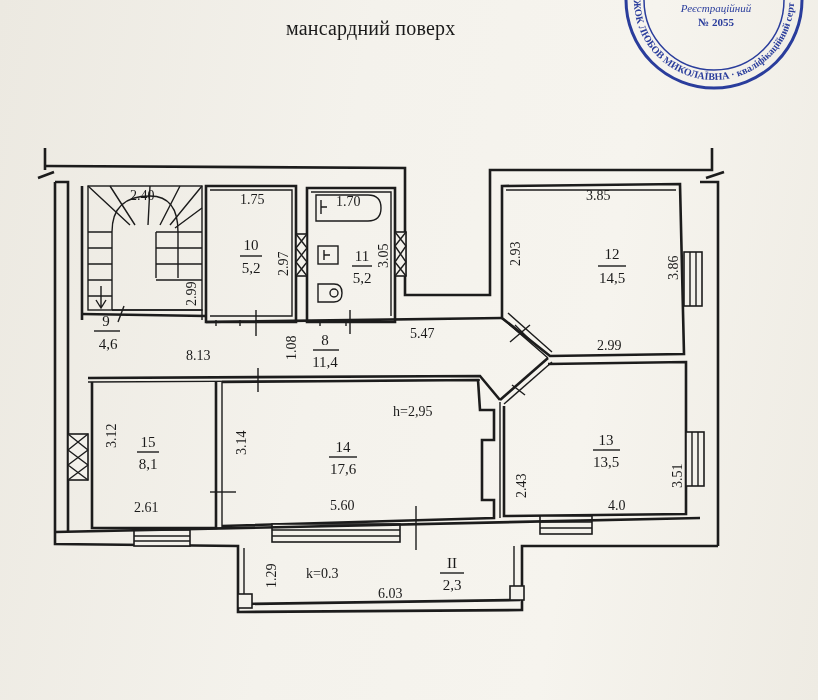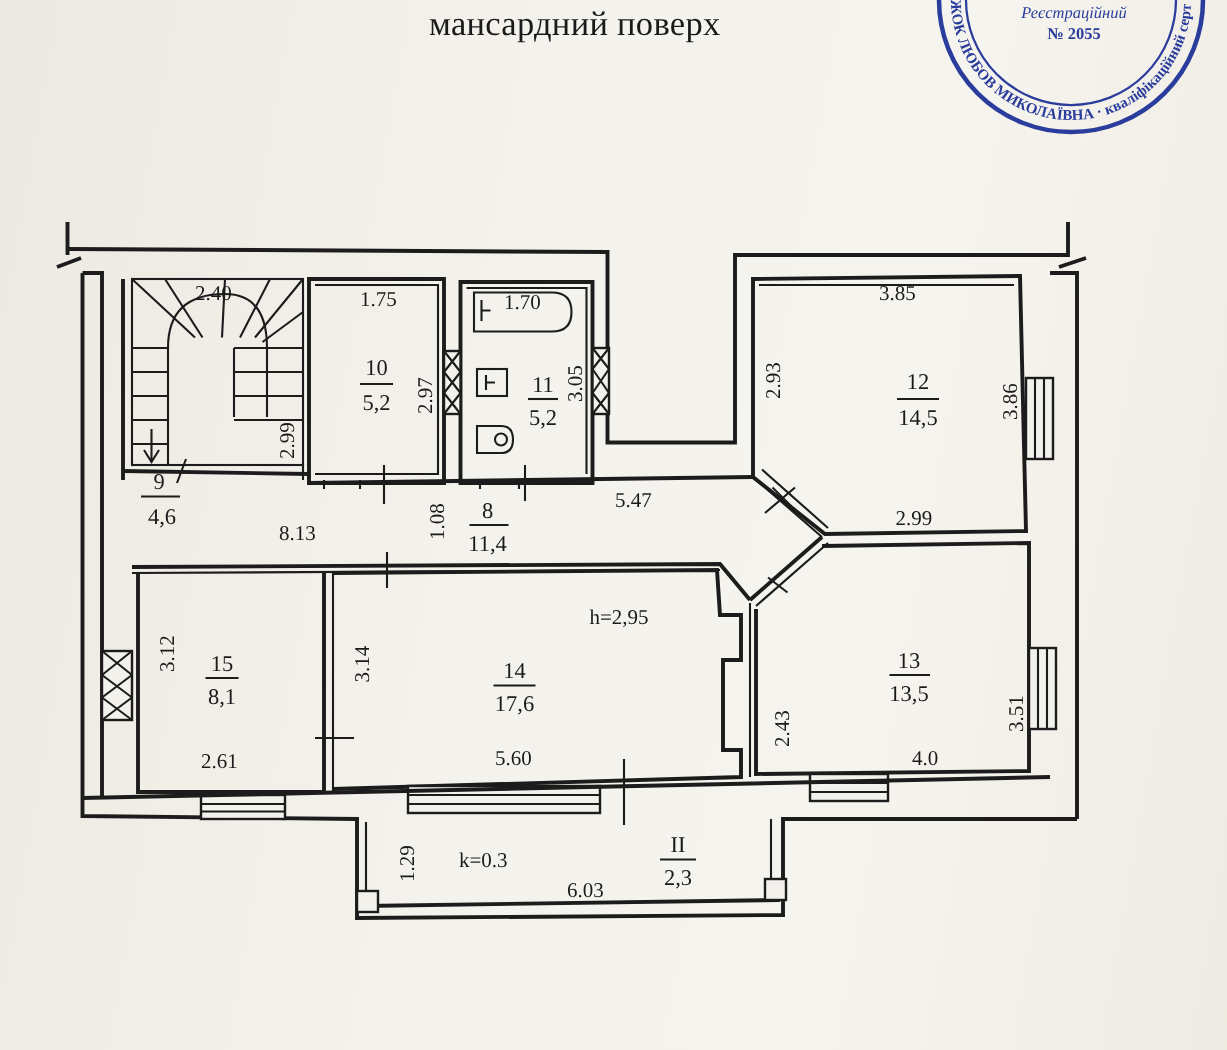--- a/index.html
+++ b/index.html
@@ -1,19 +1,19 @@
 <!DOCTYPE html>
 <html><head>
 <meta charset="utf-8">
 <style>
   html, body { margin:0; padding:0; }
   body { width:818px; height:700px; overflow:hidden; position:relative;
          background: linear-gradient(100deg, #ece9e1 0%, #f4f2ec 40%, #f6f4ee 70%, #eeebe3 100%);
          font-family: "Liberation Serif", serif; color:#1a1a1a; }
-  #title { position:absolute; left:286px; top:3px; font-size:23px; letter-spacing:0.2px; }
+  #title { position:absolute; left:286px; top:17px; font-size:20px; letter-spacing:0.2px; }
   #stamp { position:absolute; left:604px; top:-40px; width:220px; height:130px; }
   #plan { position:absolute; left:0; top:0; }
   .wall { fill:none; stroke:#1c1c1c; stroke-width:2.6; }
   .thin { fill:none; stroke:#1c1c1c; stroke-width:1.4; }
   .fill-w { fill:#f3f1eb; stroke:#1c1c1c; stroke-width:1.6; }
   .lbl { font-family:"Liberation Serif", serif; font-size:14px; fill:#1a1a1a; }
   .num { font-family:"Liberation Serif", serif; font-size:15px; fill:#1a1a1a; }
 </style>
 </head>
 <body>

